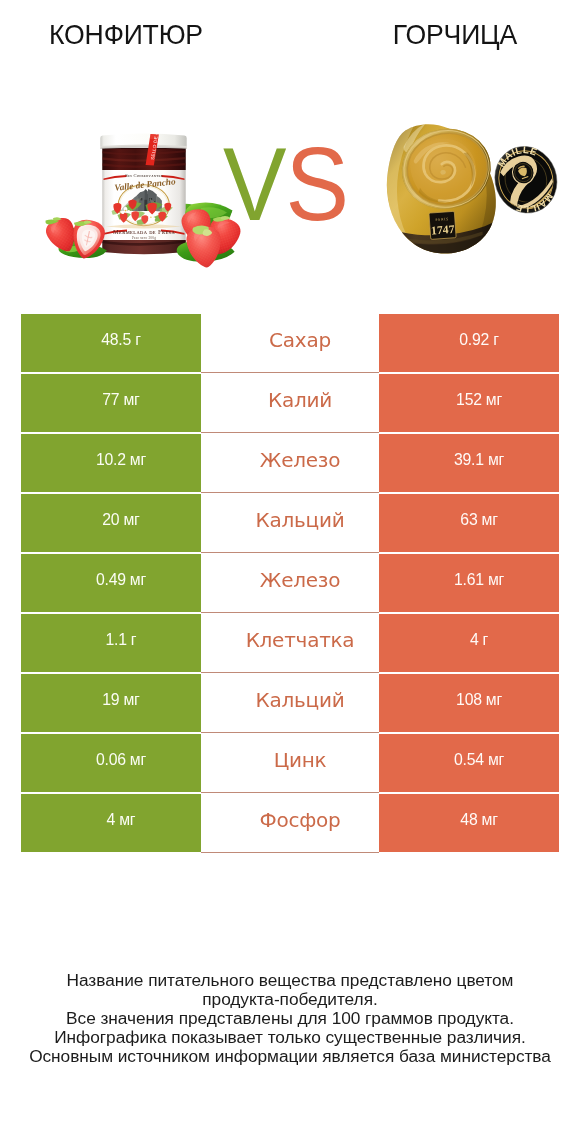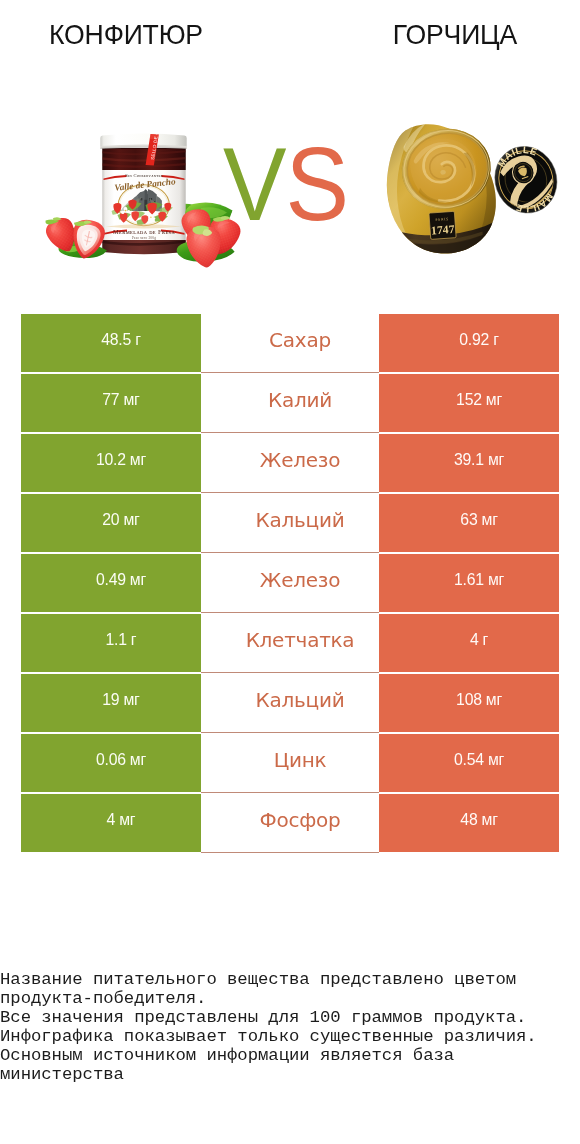--- a/index.html
+++ b/index.html
@@ -26,21 +26,21 @@
   .row:last-child{margin-bottom:0;}
   .cell{height:58px;display:flex;align-items:center;justify-content:center;font-family:"Liberation Sans",sans-serif;font-size:15.8px;line-height:1;letter-spacing:-0.25px;padding-left:20px;}
   .cm{font-family:"DejaVu Sans",sans-serif;font-size:20px;}
   .cell span{display:block;position:relative;top:-3.5px;}
   .cl{width:180px;background:#81a42f;color:#fbfdf4;}
   .cm{width:178px;background:#fff;color:#cb6a49;position:relative;}
   .cm::after{content:"";position:absolute;left:0;right:0;bottom:-1px;height:1px;background:#c08a78;}
   .cr{width:180px;background:#e2694a;color:#fffaf7;}
 
   
-  .footer{position:absolute;left:0;top:971px;width:580px;font-size:17.3px;line-height:18.9px;color:#1c1c1c;letter-spacing:-0.05px;font-family:Liberation Mono, monospace;}
+  .footer{position:absolute;left:0;top:971px;width:580px;text-align:center;font-size:17.3px;line-height:18.9px;color:#1c1c1c;letter-spacing:-0.05px;}
 </style>
 </head>
 <body>
 
 <div class="page">
   <div class="title left">КОНФИТЮР</div>
   <div class="title right">ГОРЧИЦА</div>
 
   <div class="hero">
     <svg class="jamimg" viewBox="0 0 205 145" width="205" height="145" xmlns="http://www.w3.org/2000/svg">

